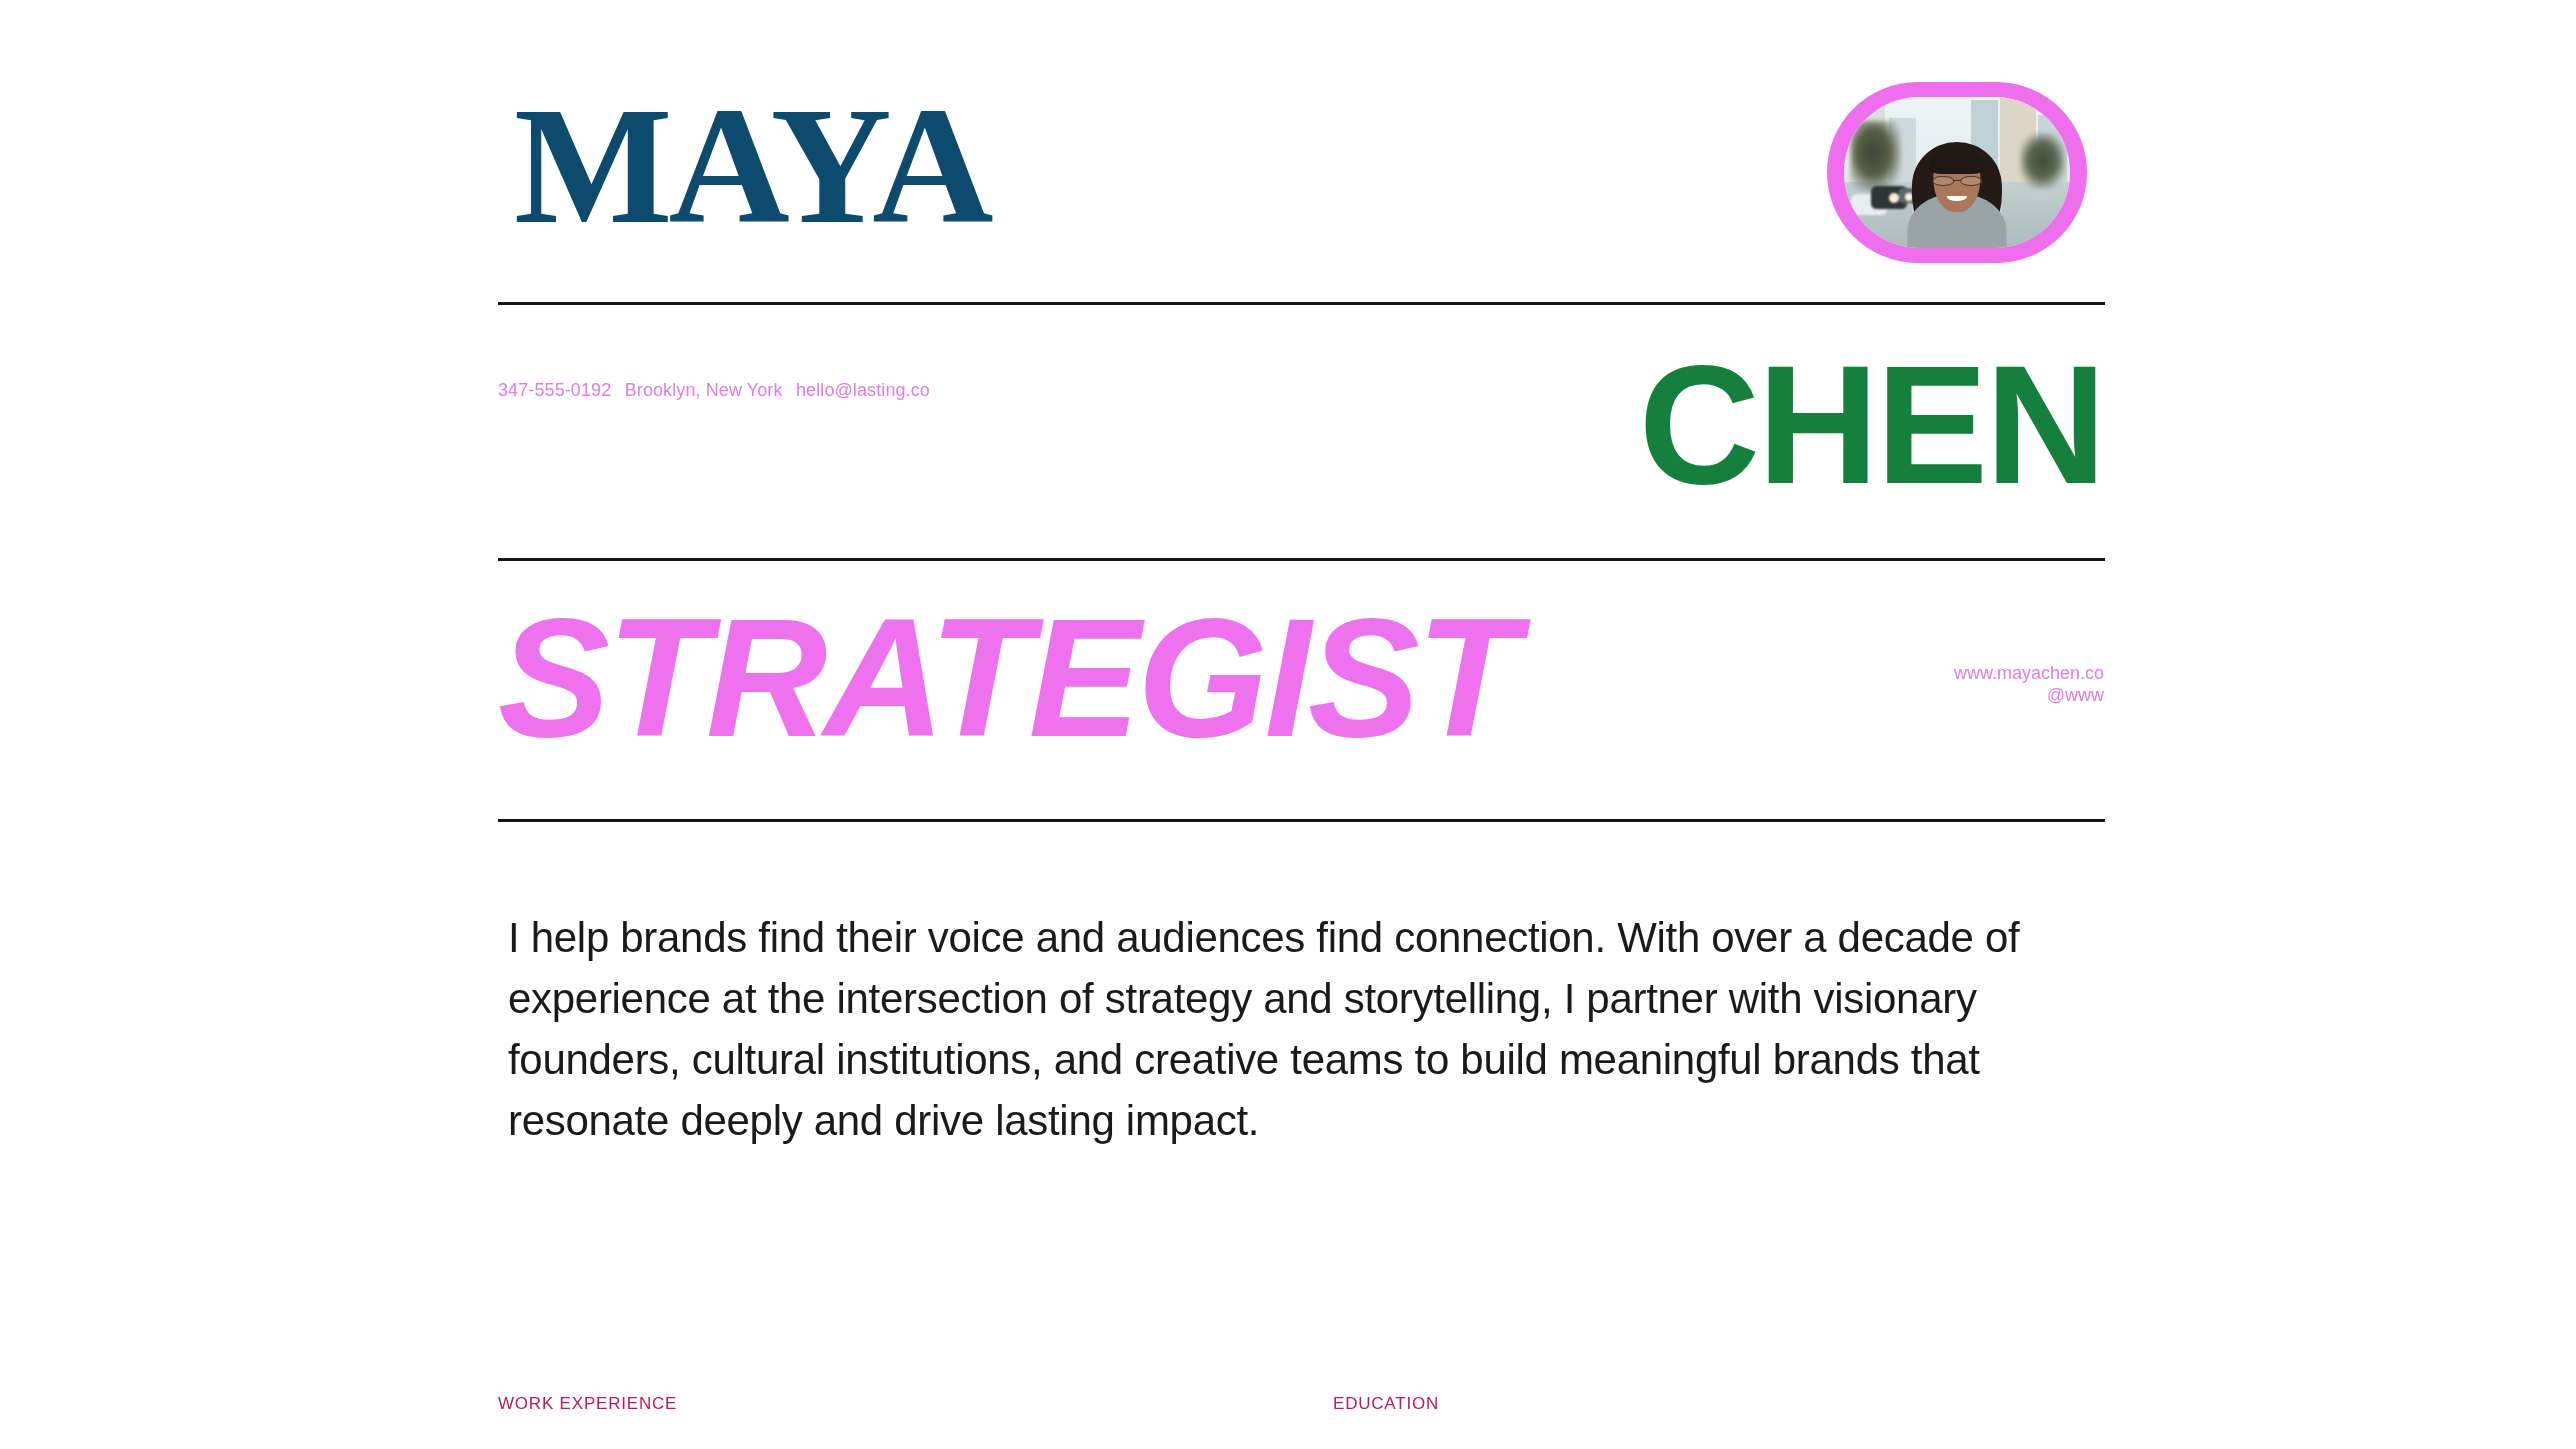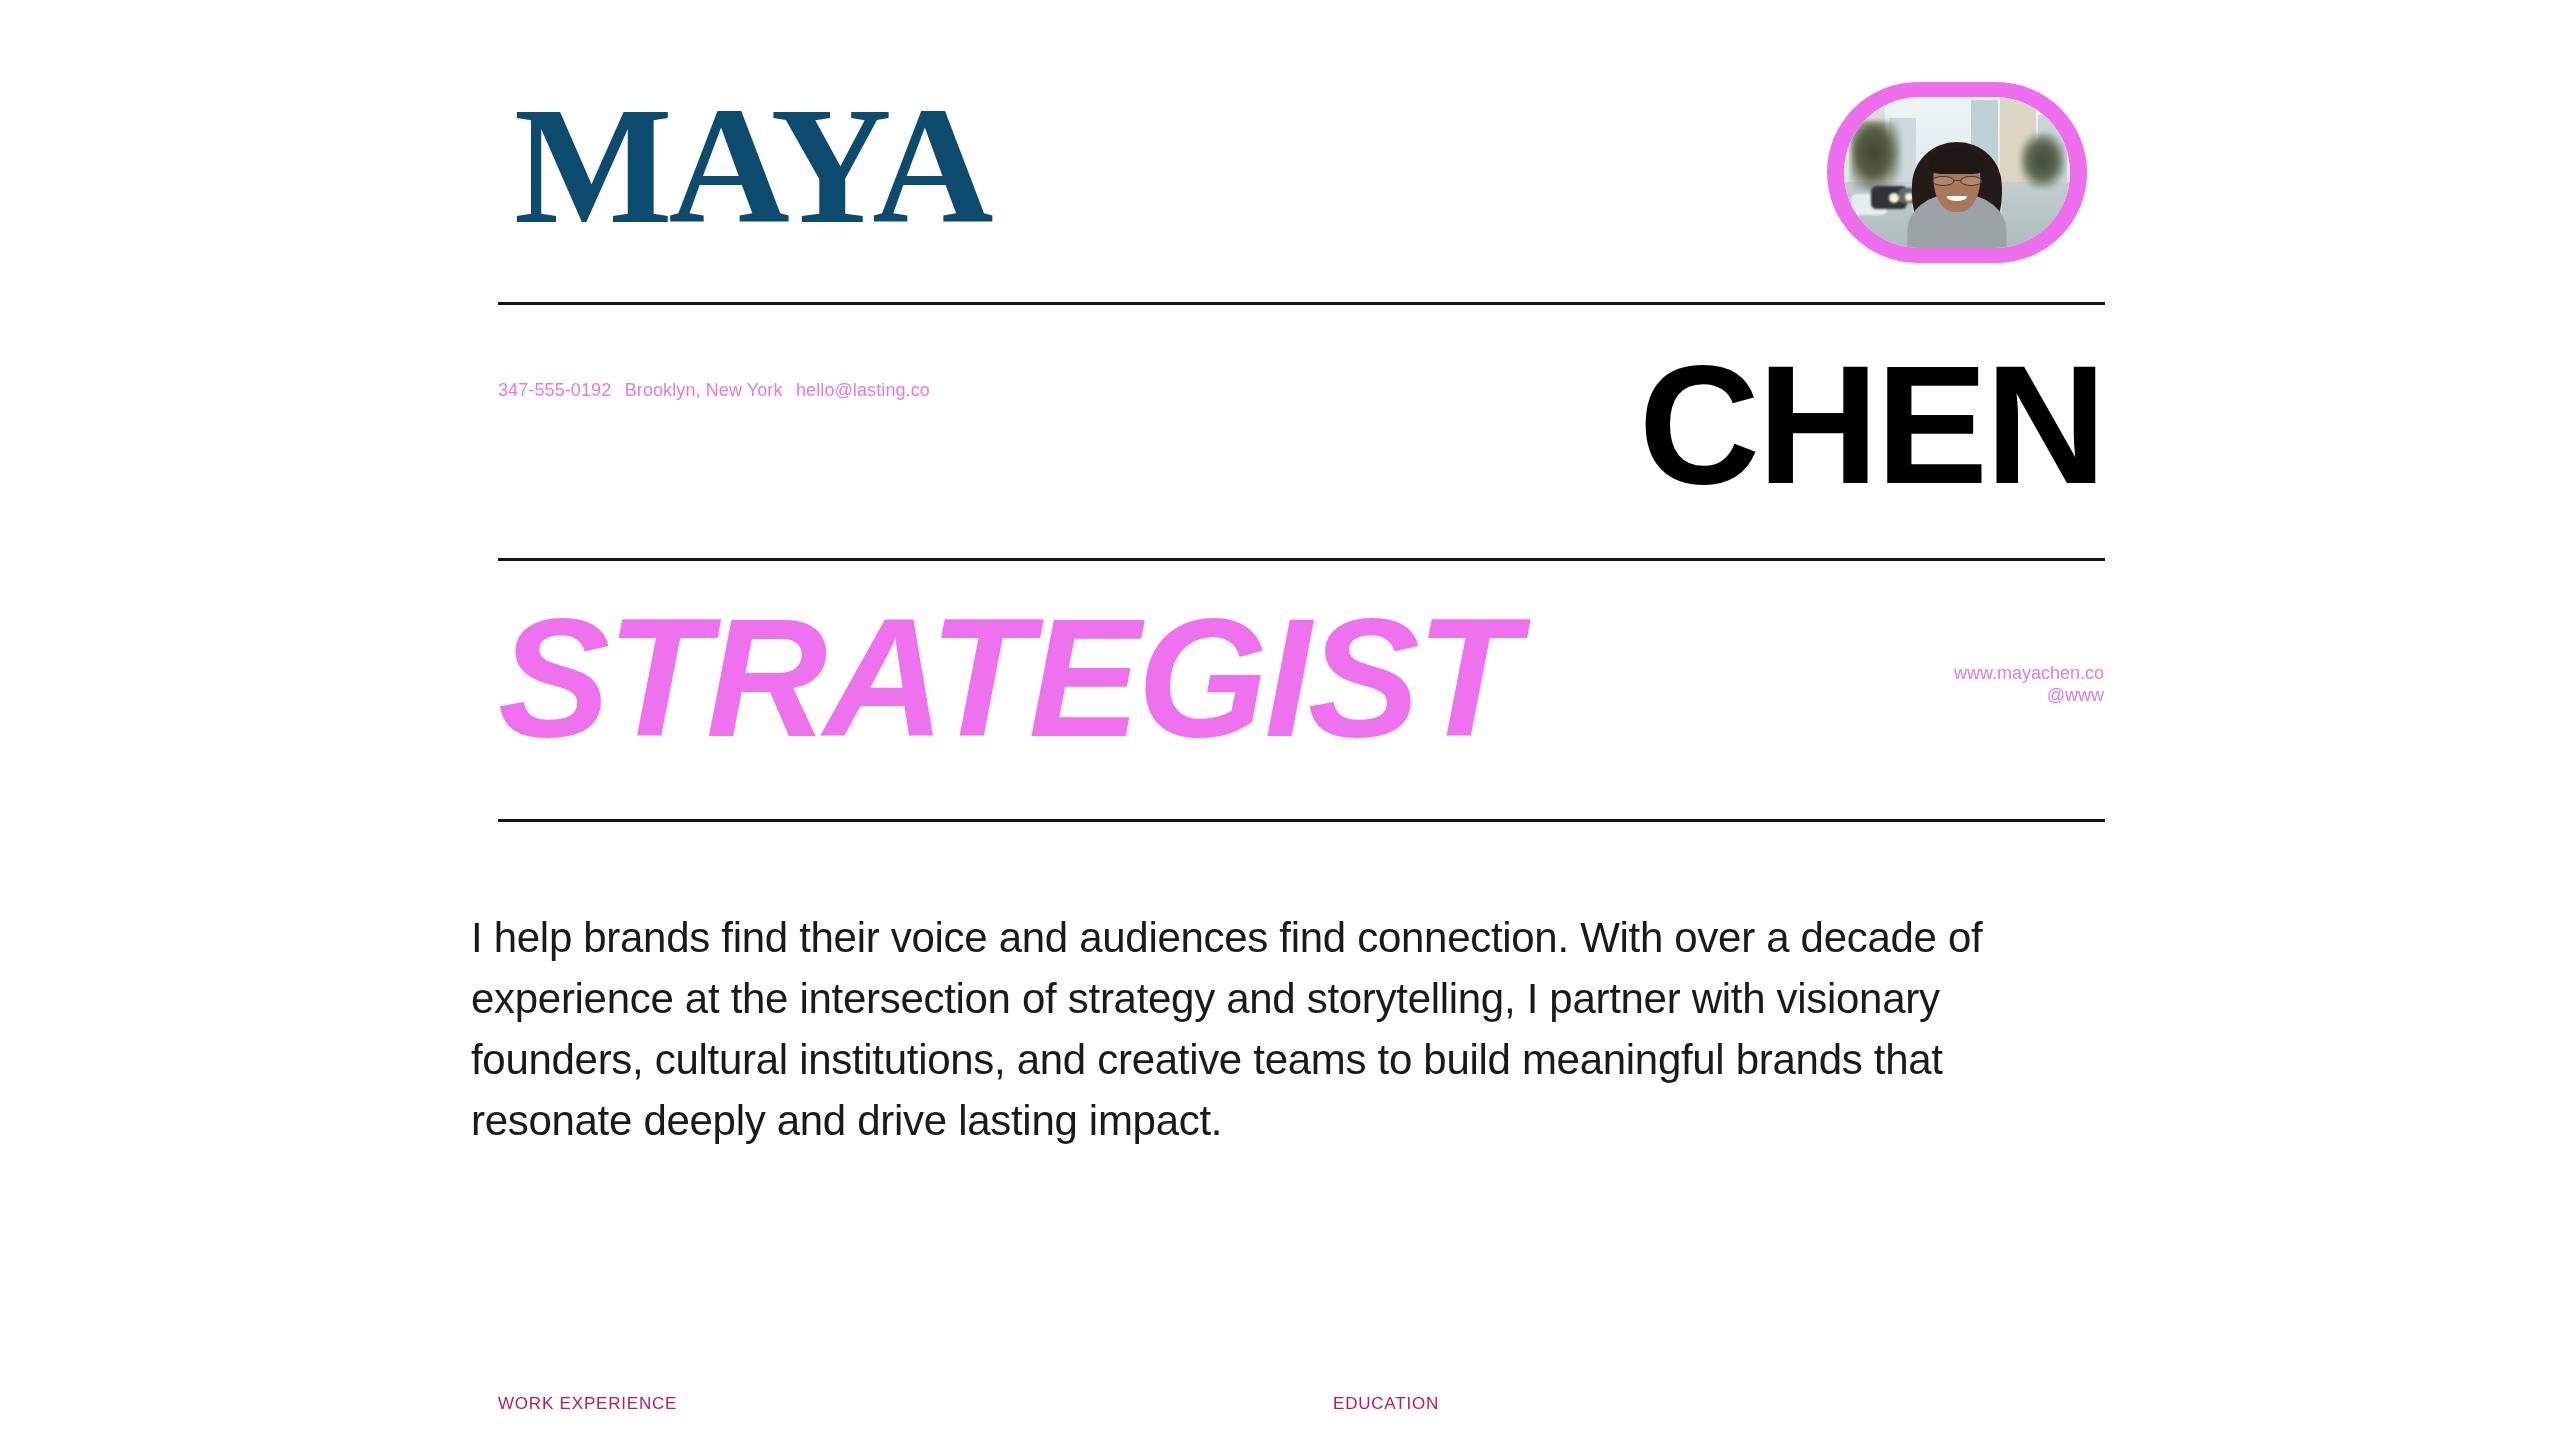--- a/index.html
+++ b/index.html
@@ -183,21 +183,21 @@
 
   
   .last-name {
     position: absolute;
     right: 472px;
     top: 341px;
     font-size: 168px;
     line-height: 168px;
     font-weight: 900;
     letter-spacing: -2.7px;
-    color: #000000;
+    color: #15803d;
     white-space: nowrap;
     text-align: right;
   }
 
   
   .role {
     position: absolute;
     left: 498px;
     top: 594px;
     font-size: 168px;
@@ -223,21 +223,21 @@
   .link-line {
     font-size: 18px;
     line-height: 18px;
     color: #e07ce0;
     white-space: nowrap;
   }
 
   
   .bio {
     position: absolute;
-    left: 471px;
+    left: 508px;
     top: 907px;
     width: 1610px;
     font-size: 42px;
     line-height: 61px;
     color: #1a1a1a;
     letter-spacing: -0.3px;
     font-weight: 400;
   }
 
   

